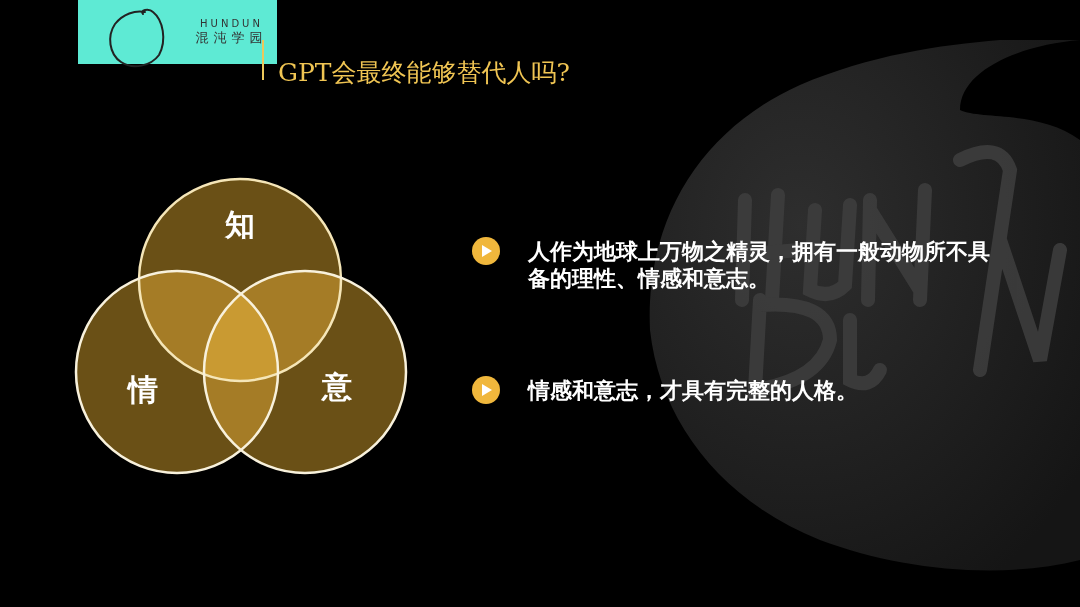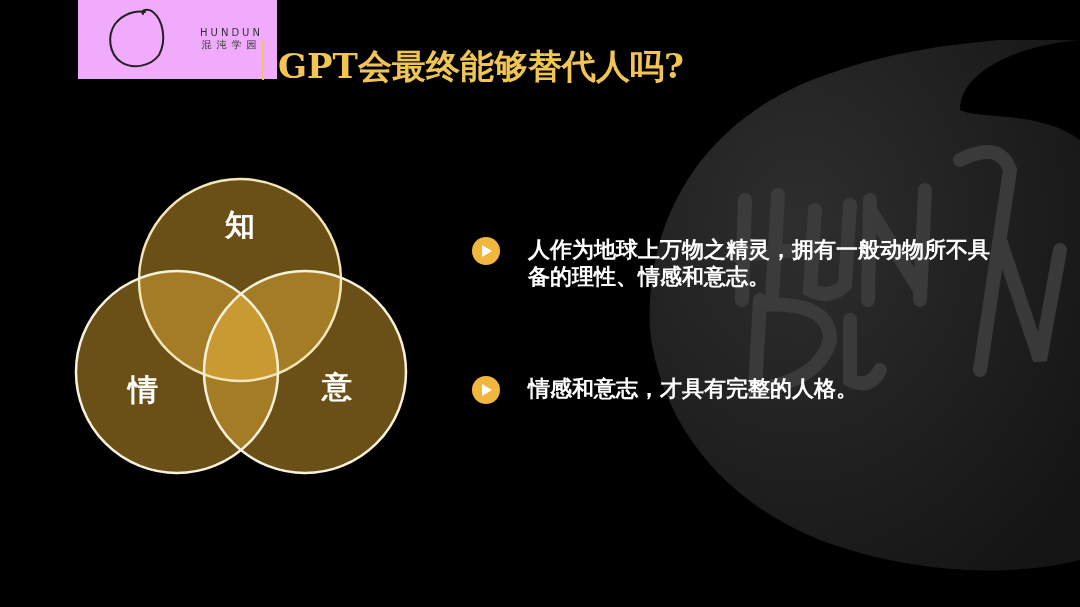--- a/index.html
+++ b/index.html
@@ -1,30 +1,30 @@
 <!DOCTYPE html>
 <html><head>
 <meta charset="utf-8">
 <style>
   html,body{margin:0;padding:0;background:#000;}
   body{width:1080px;height:607px;position:relative;overflow:hidden;font-family:"DejaVu Serif","Liberation Serif",serif;}
   .bg-blob{position:absolute;left:0;top:0;width:1080px;height:607px;}
-  .logo-box{position:absolute;top:0;height:79px;background:#f0abfc;padding-left:15px;}
+  .logo-box{position:absolute;top:0;height:64px;background:#5eead4;padding-left:15px;}
   .logo-mark{left:78px;width:88px;}
   .logo-text{left:171px;width:91px;display:flex;flex-direction:column;align-items:center;justify-content:center;}
   .logo-en{font-family:"DejaVu Sans","Liberation Sans",sans-serif;font-size:10px;letter-spacing:3px;color:#333;}
-  .logo-cn{font-size:10px;letter-spacing:5px;color:#333;margin-top:0;}
+  .logo-cn{font-size:13px;letter-spacing:5px;color:#333;margin-top:0;}
   .title-bar{position:absolute;left:262px;top:40px;width:2px;height:40px;background:#ecc75a;}
-  .title{position:absolute;left:278px;top:44px;font-size:34px;font-weight:bold;color:#f0c553;white-space:nowrap;}
+  .title{position:absolute;left:278px;top:56px;font-size:25px;font-weight:normal;color:#f0c553;white-space:nowrap;}
   .venn{position:absolute;left:0;top:0;width:1080px;height:607px;}
   .venn-label{position:absolute;color:#fff;font-size:30px;font-weight:bold;transform:translate(-50%,-50%);}
   .bullet{position:absolute;left:472px;display:flex;align-items:flex-start;}
   .bullet-icon{width:28px;height:28px;border-radius:50%;background:#f0b73c;position:relative;flex:none;margin-top:-1px;}
   .bullet-icon::after{content:"";position:absolute;left:10px;top:8px;border-left:10px solid #fff;border-top:6px solid transparent;border-bottom:6px solid transparent;}
-  .bullet-text{margin-left:28px;color:#fff;font-size:22px;font-weight:bold;line-height:27px;width:470px;font-family:Liberation Mono, monospace;}
+  .bullet-text{margin-left:28px;color:#fff;font-size:22px;font-weight:bold;line-height:27px;width:470px;}
 </style>
 </head>
 <body>
 
 <svg class="bg-blob" viewBox="0 0 1080 607">
   <defs>
     <radialGradient id="blobg" cx="0.35" cy="0.35" r="0.8">
       <stop offset="0" stop-color="#2e2e2e"></stop>
       <stop offset="1" stop-color="#151515"></stop>
     </radialGradient>

